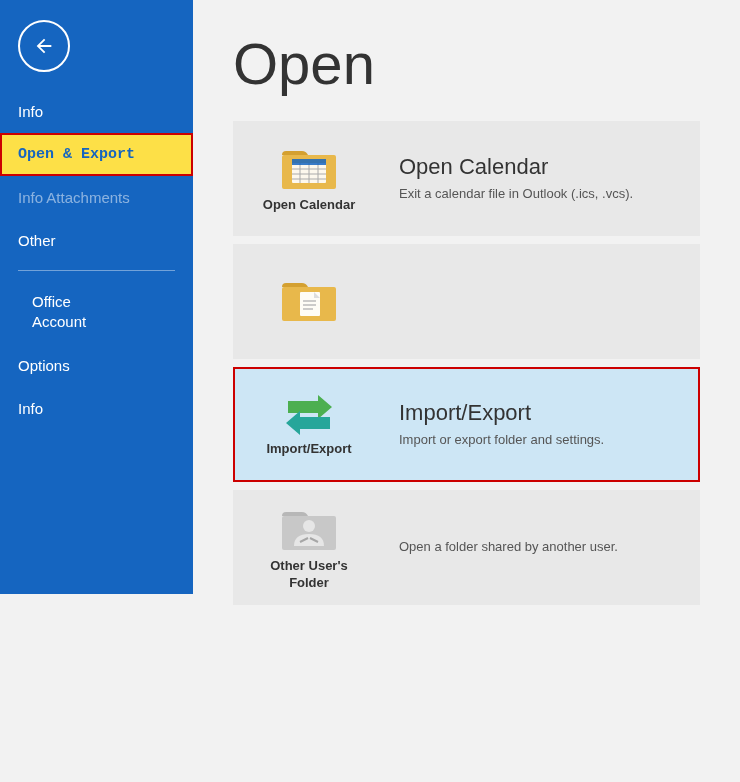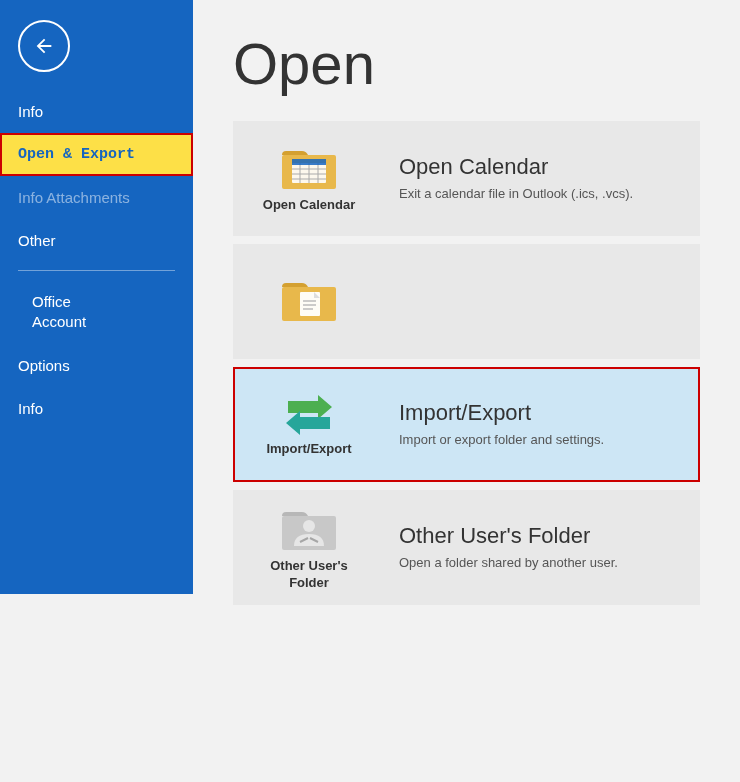--- a/index.html
+++ b/index.html
@@ -296,19 +296,18 @@
             <circle cx="29" cy="22" r="6" fill="white" opacity="0.7"></circle>
             <path d="M14 42 Q14 30 29 30 Q44 30 44 42" fill="white" opacity="0.7"></path>
 
             <line x1="20" y1="38" x2="28" y2="34" stroke="#666" stroke-width="2"></line>
             <line x1="38" y1="38" x2="30" y2="34" stroke="#666" stroke-width="2"></line>
           </svg>
         </div>
         <div class="card-label">Other User's<br>Folder</div>
       </div>
       <div class="card-text-area">
-        <div class="card-title">Other User's Folder</div>
         <div class="card-desc">Open a folder shared by another user.</div>
       </div>
     </div>
 
   </div>
 </div>
 
 </body></html>

